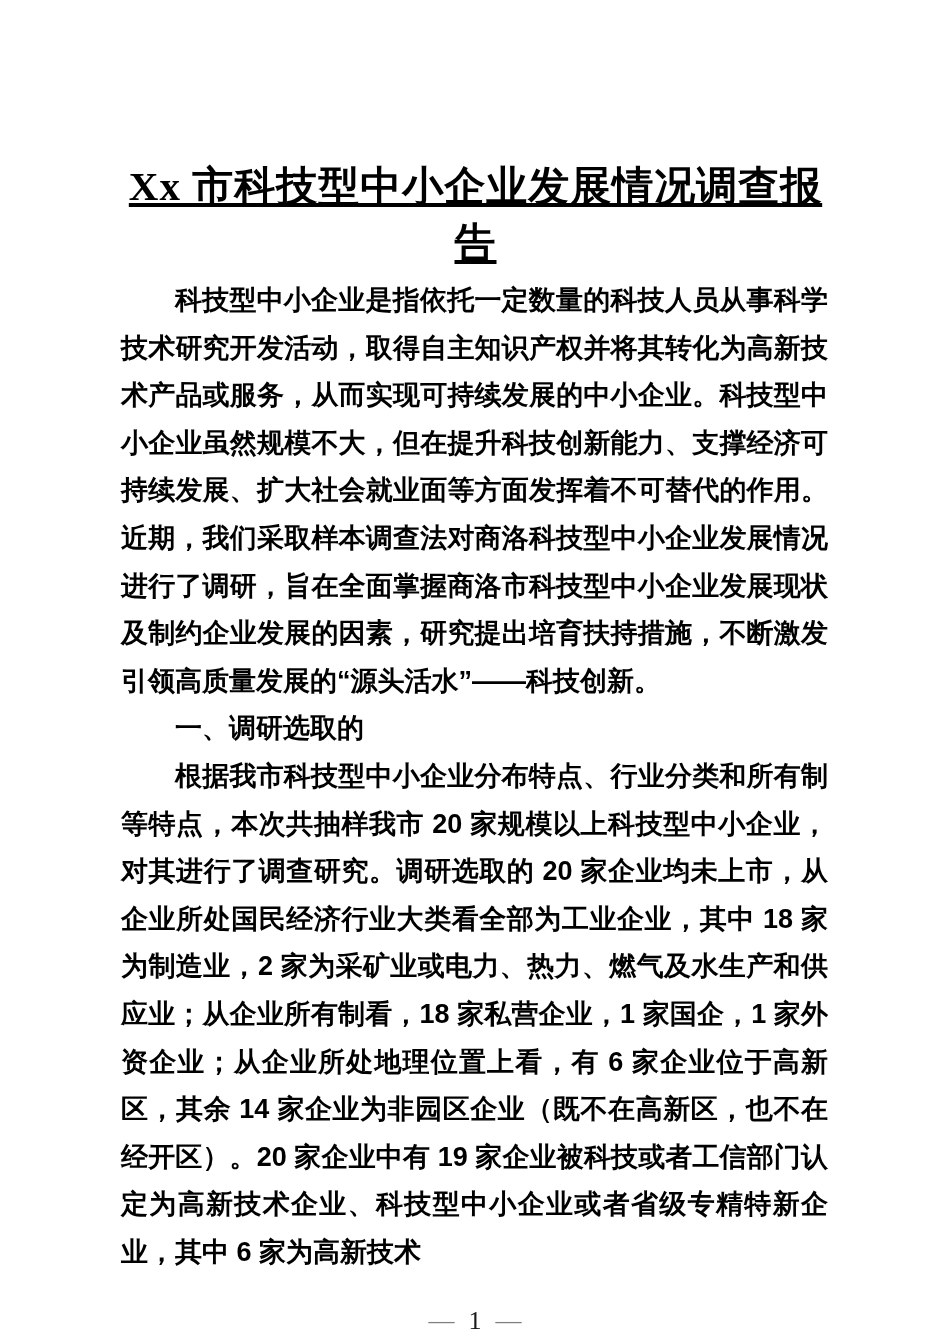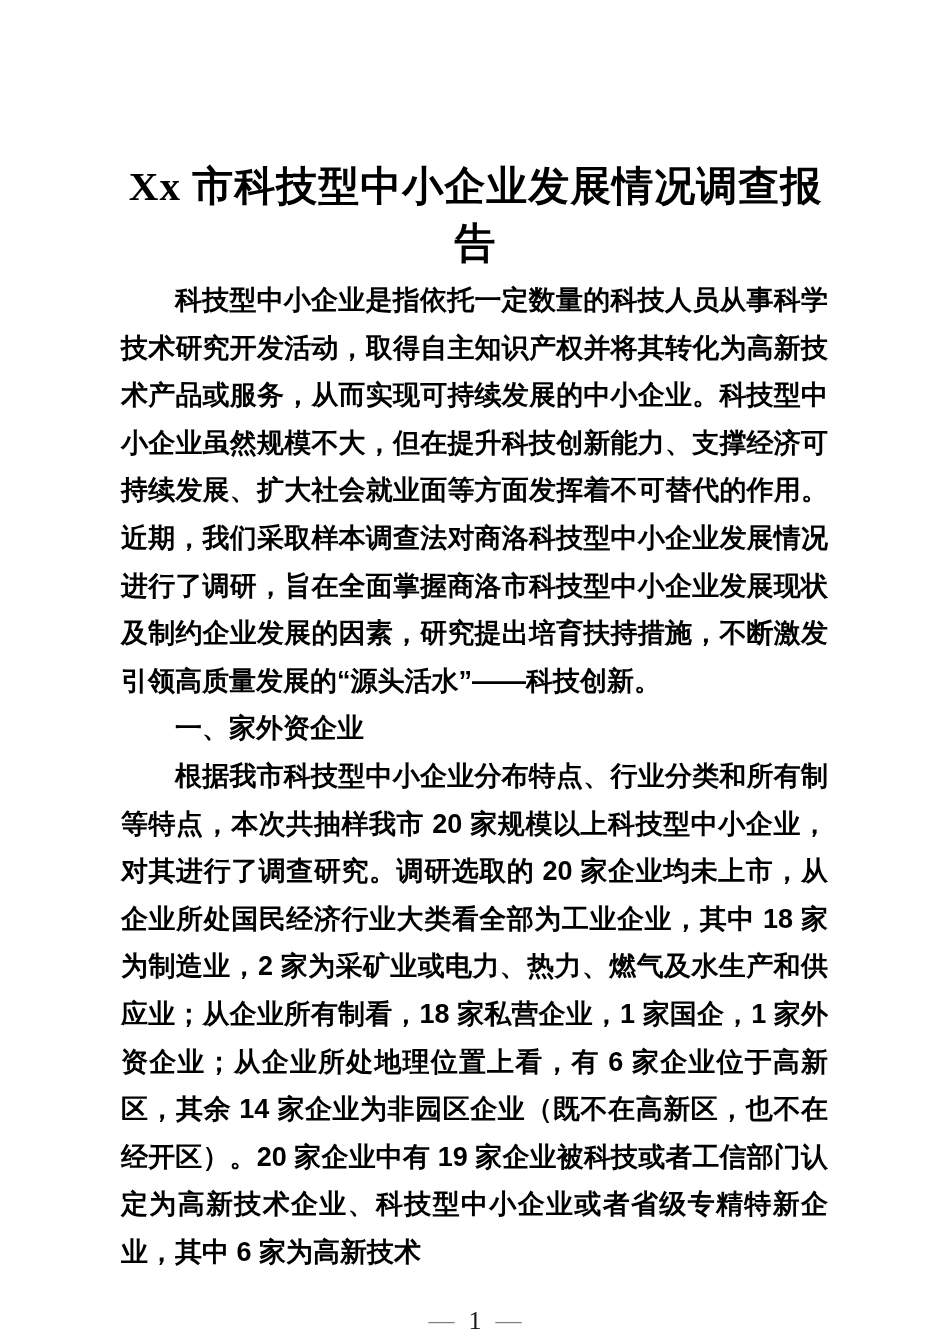--- a/index.html
+++ b/index.html
@@ -21,20 +21,21 @@
   }
   .doc-title {
     margin: 158px 120px 0 121px;
     font-family: "Liberation Serif", serif;
     font-size: 41px;
     font-weight: 700;
     line-height: 57px;
     text-align: center;
     letter-spacing: 1px;
     color: #000000;
+    text-decoration: underline;
   }
   .para {
     margin: 0 122px 0 121px;
     font-size: 27px;
     line-height: 47.6px;
     text-align: justify;
     text-indent: 2em;
     color: #000000;
     word-break: break-all;
     font-weight: bold;
@@ -63,21 +64,21 @@
 </style>
 </head>
 <body>
 
 <div class="page">
 
   <h1 class="doc-title">Xx 市科技型中小企业发展情况调查报告</h1>
 
   <p class="para first">科技型中小企业是指依托一定数量的科技人员从事科学技术研究开发活动，取得自主知识产权并将其转化为高新技术产品或服务，从而实现可持续发展的中小企业。科技型中小企业虽然规模不大，但在提升科技创新能力、支撑经济可持续发展、扩大社会就业面等方面发挥着不可替代的作用。近期，我们采取样本调查法对商洛科技型中小企业发展情况进行了调研，旨在全面掌握商洛市科技型中小企业发展现状及制约企业发展的因素，研究提出培育扶持措施，不断激发引领高质量发展的“源头活水”——科技创新。</p>
 
-  <p class="para">一、家外资企业</p>
+  <p class="para">一、调研选取的</p>
 
   <p class="para">根据我市科技型中小企业分布特点、行业分类和所有制等特点，本次共抽样我市 20 家规模以上科技型中小企业，对其进行了调查研究。调研选取的 20 家企业均未上市，从企业所处国民经济行业大类看全部为工业企业，其中 18 家为制造业，2 家为采矿业或电力、热力、燃气及水生产和供应业；从企业所有制看，18 家私营企业，1 家国企，1 家外资企业；从企业所处地理位置上看，有 6 家企业位于高新区，其余 14 家企业为非园区企业（既不在高新区，也不在经开区）。20 家企业中有 19 家企业被科技或者工信部门认定为高新技术企业、科技型中小企业或者省级专精特新企业，其中 6 家为高新技术</p>
 
   <div class="footer">
     <span class="dash">—</span><span class="page-num">1</span><span class="dash">—</span>
   </div>
 
 </div>
 
 </body></html>

